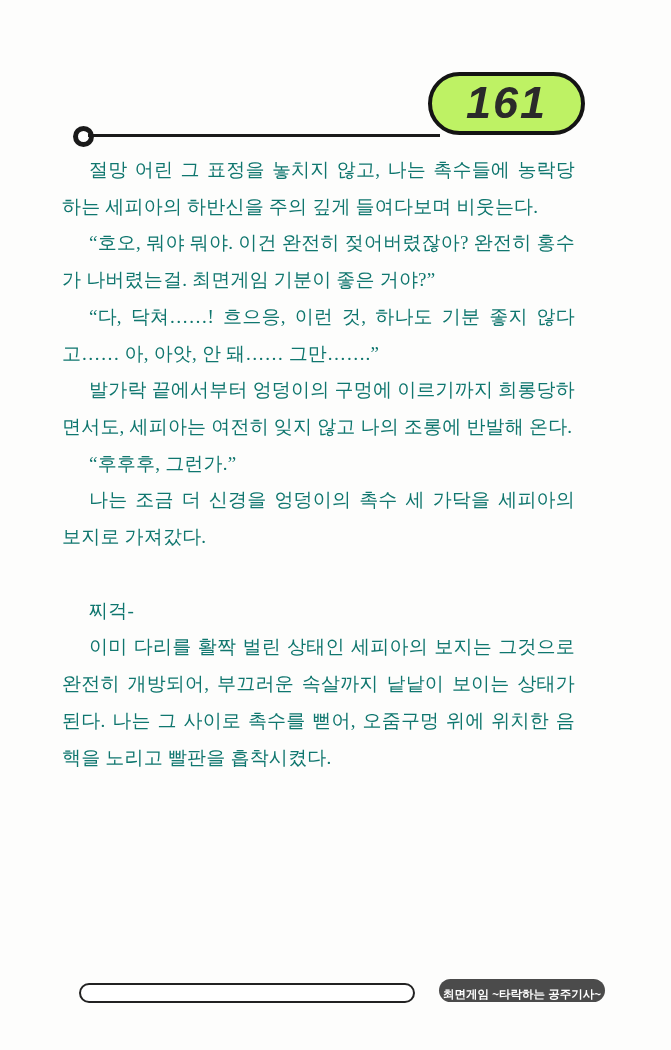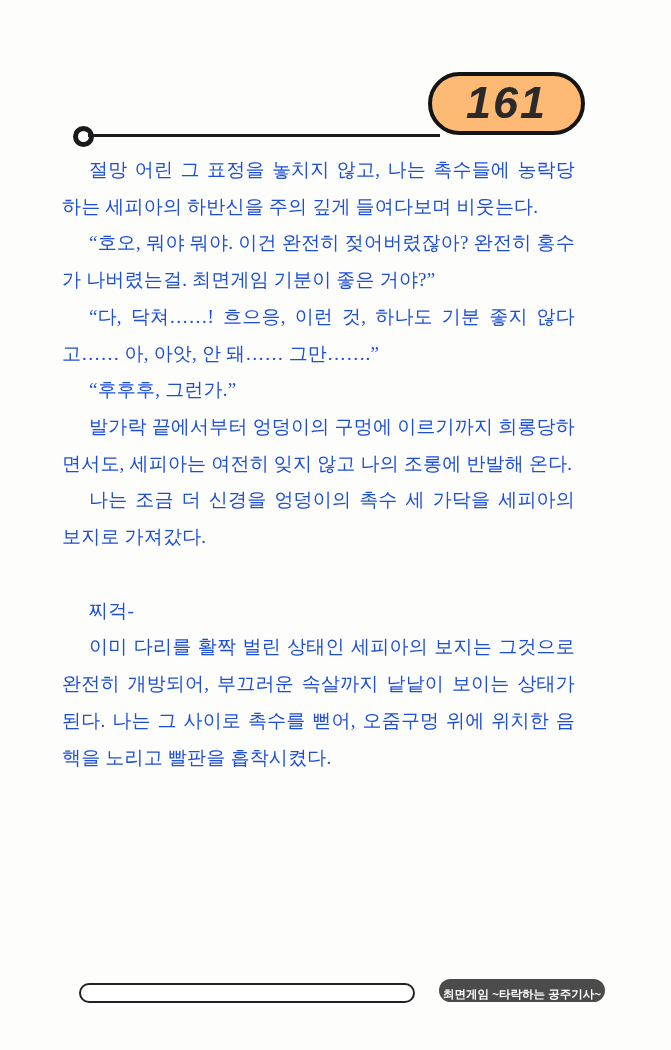--- a/index.html
+++ b/index.html
@@ -36,21 +36,21 @@
     height: 3px;
     background: #1a1a1a;
   }
   .pagenum-badge {
     position: absolute;
     left: 428px;
     top: 72px;
     width: 157px;
     height: 63px;
     box-sizing: border-box;
-    background: #fdba74;
+    background: #bef264;
     border: 4px solid #141414;
     border-radius: 32px;
     display: flex;
     align-items: center;
     justify-content: center;
   }
   .pagenum-badge span {
     font-family: "Liberation Sans", "DejaVu Sans", sans-serif;
     font-style: italic;
     font-weight: bold;
@@ -61,21 +61,21 @@
   }
 
   
   .body-text {
     position: absolute;
     left: 62px;
     top: 152px;
     width: 513px;
     font-size: 19px;
     line-height: 36.7px;
-    color: #1d4ed8;
+    color: #0f766e;
     text-align: justify;
     letter-spacing: 0.2px;
   }
   .para {
     margin: 0;
     text-indent: 27px;
   }
   .u {
     text-underline-offset: 5px;
     text-decoration-thickness: 1.5px;
@@ -125,22 +125,22 @@
   <div class="ring"></div>
   <div class="header-rule"></div>
   <div class="pagenum-badge">
     <span>161</span>
   </div>
 
   <main class="body-text">
     <p class="para"><span>절망 어린 그 표정을 놓치지 않고, 나는 촉수들에 농락당하는 세피아의 하반신을 주의 깊게 들여다보며 비웃는다.</span></p>
     <p class="para"><span>“호오, 뭐야 뭐야. 이건 완전히 젖어버렸잖아? 완전히 홍수가 나버렸는걸. 최면게임 기분이 좋은 거야?”</span></p>
     <p class="para"><span>“다, 닥쳐……! </span><span class="u">흐으응</span><span>, 이런 것, 하나도 기분 좋지 않다고…… 아, 아앗, 안 돼…… 그만…….”</span></p>
+    <p class="para"><span>발가락 끝에서부터 엉덩이의 구멍에 이르기까지 희롱당하면서도, 세피아는 여전히 잊지 않고 나의 조롱에 반발해 온다.</span></p>
     <p class="para"><span>“후후후, 그런가.”</span></p>
-    <p class="para"><span>발가락 끝에서부터 엉덩이의 구멍에 이르기까지 희롱당하면서도, 세피아는 여전히 잊지 않고 나의 조롱에 반발해 온다.</span></p>
     <p class="para"><span>나는 조금 더 신경을 엉덩이의 촉수 세 가닥을 세피아의 보지로 가져갔다.</span></p>
     <div class="blank-line"></div>
     <p class="para"><span>찌걱-</span></p>
     <p class="para"><span>이미 다리를 활짝 벌린 상태인 세피아의 보지는 그것으로 완전히 개방되어, 부끄러운 속살까지 낱낱이 보이는 상태가 된다. 나는 그 사이로 촉수를 뻗어, 오줌구멍 위에 위치한 음핵을 노리고 빨판을 흡착시켰다.</span></p>
   </main>
 
   <div class="footer-pill"></div>
   <div class="series-badge">
     <span>최면게임 ~타락하는 공주기사~</span>
   </div>

